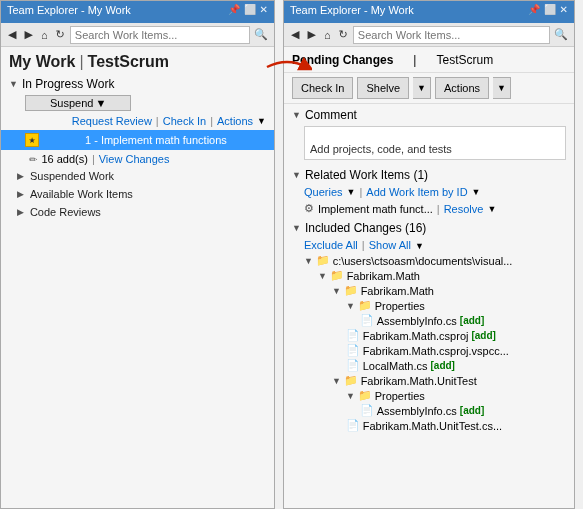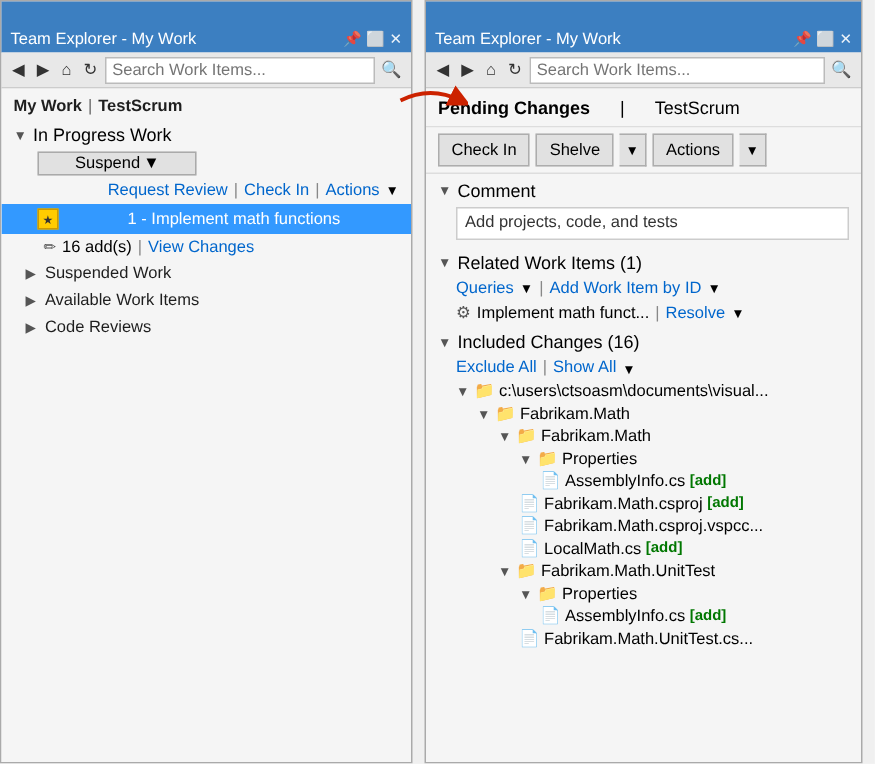--- a/index.html
+++ b/index.html
@@ -23,23 +23,23 @@
     }
     .panel-right {
       width: 292px;
     }
     .title-bar {
       background: #3c7fc1;
       color: white;
       padding: 3px 6px;
       font-size: 11px;
       display: flex;
-      align-items: flex-end;
+      align-items: flex-start;
       justify-content: space-between;
-      height: 34px;
+      height: 22px;
     }
     .title-bar-left {
       display: flex;
       align-items: center;
       gap: 4px;
     }
     .title-bar-icons {
       display: flex;
       gap: 3px;
       align-items: center;
@@ -82,21 +82,21 @@
       color: #555;
       padding: 0 2px;
     }
     .content {
       flex: 1;
       overflow-y: auto;
       background: #f5f5f5;
     }
     .section-header {
       font-weight: bold;
-      font-size: 11px;
+      font-size: 16px;
       color: #1e1e1e;
       padding: 6px 8px 2px 8px;
       display: flex;
       align-items: center;
       gap: 4px;
     }
     .section-header .pipe {
       color: #666;
       font-weight: normal;
     }
@@ -228,21 +228,21 @@
       padding: 4px 8px 2px 8px;
       font-size: 12px;
       display: flex;
       align-items: center;
       gap: 4px;
     }
     .comment-box {
       margin: 2px 8px 4px 20px;
       border: 1px solid #ccc;
       background: white;
-      padding: 3px 5px;
+      padding: 16px 5px;
       font-size: 11px;
       color: #333;
       height: 22px;
     }
     .related-actions {
       padding: 2px 8px 2px 20px;
       display: flex;
       align-items: center;
       gap: 4px;
       font-size: 11px;

